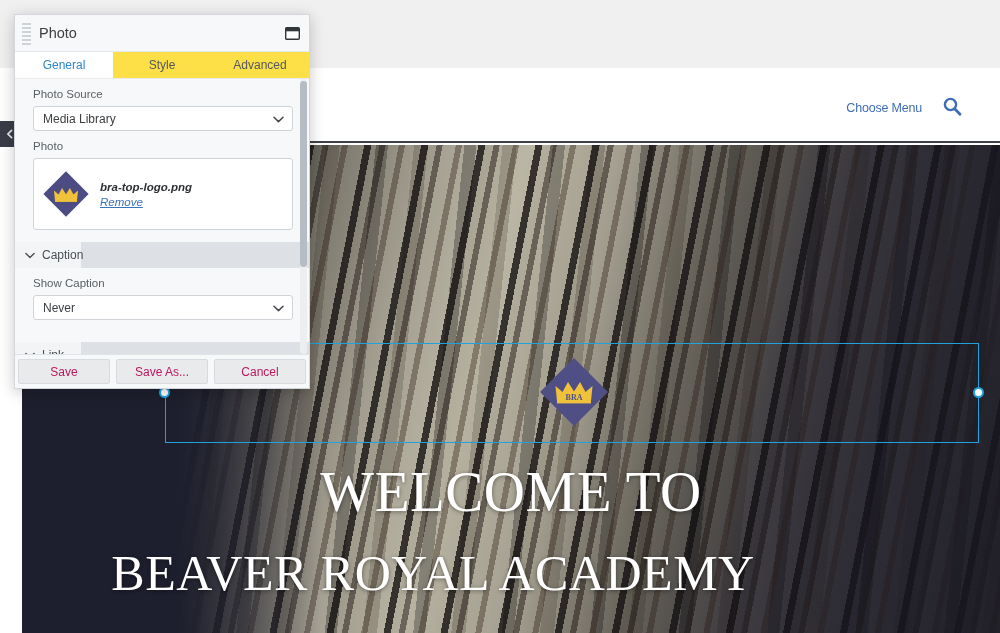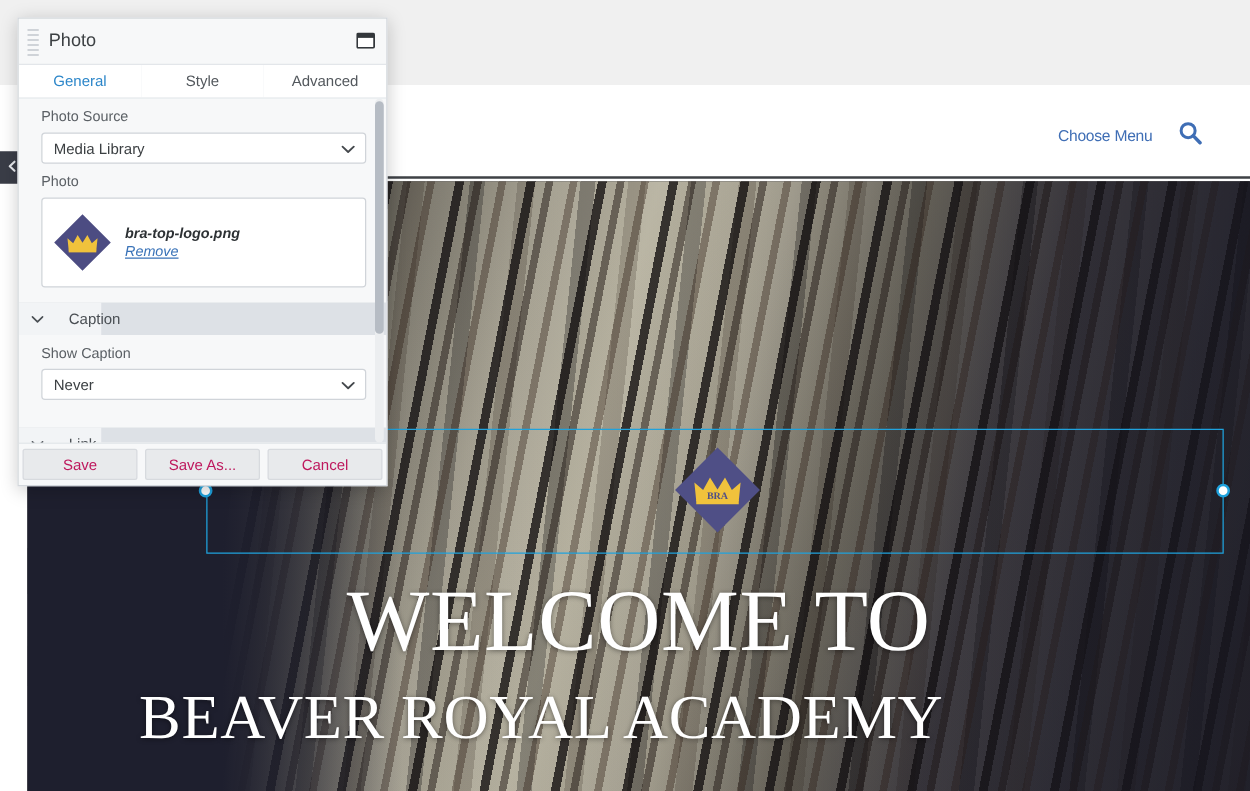--- a/index.html
+++ b/index.html
@@ -135,21 +135,21 @@
     background: linear-gradient(90deg, #1e1f2e 0%, #1e1f2e 52%, rgba(30,31,46,0) 100%);
   }
 
   .hero-welcome {
     position: absolute;
     left: 0; top: 318px;
     width: 978px;
     text-align: center;
     color: #ffffff;
     font-family: "Liberation Serif", "DejaVu Serif", serif;
-    font-size: 70px;
+    font-size: 57px;
     line-height: 1.0;
     letter-spacing: 0.5px;
     text-shadow: 0 1px 4px rgba(0,0,0,0.45);
   }
 
   .hero-academy {
     position: absolute;
     left: 0; top: 403px;
     width: 822px;
     text-align: center;
@@ -264,21 +264,21 @@
     background: #dfe3e8;
     flex: 0 0 auto;
   }
   .panel-tab {
     flex: 1;
     display: flex;
     align-items: center;
     justify-content: center;
     font-size: 12px;
     color: #53585d;
-    background: #ffffff;
+    background: #fde047;
     cursor: pointer;
   }
   .panel-tab.active {
     background: #ffffff;
     color: #2c86c9;
   }
 
   
   .panel-body {
     position: relative;
@@ -378,21 +378,21 @@
   .section-head .tabbg {
     position: absolute;
     left: 0; top: 0;
     width: 66px; height: 26px;
     background: #f2f4f6;
   }
   .section-head .inner {
     position: relative;
     display: flex;
     align-items: center;
-    gap: 20px;
+    gap: 7px;
     padding-left: 10px;
     font-size: 12px;
     color: #4a4f54;
   }
 
   .section-body { padding-bottom: 10px; background: #f7f8f9; }
 
   
   .vscroll {
     position: absolute;

